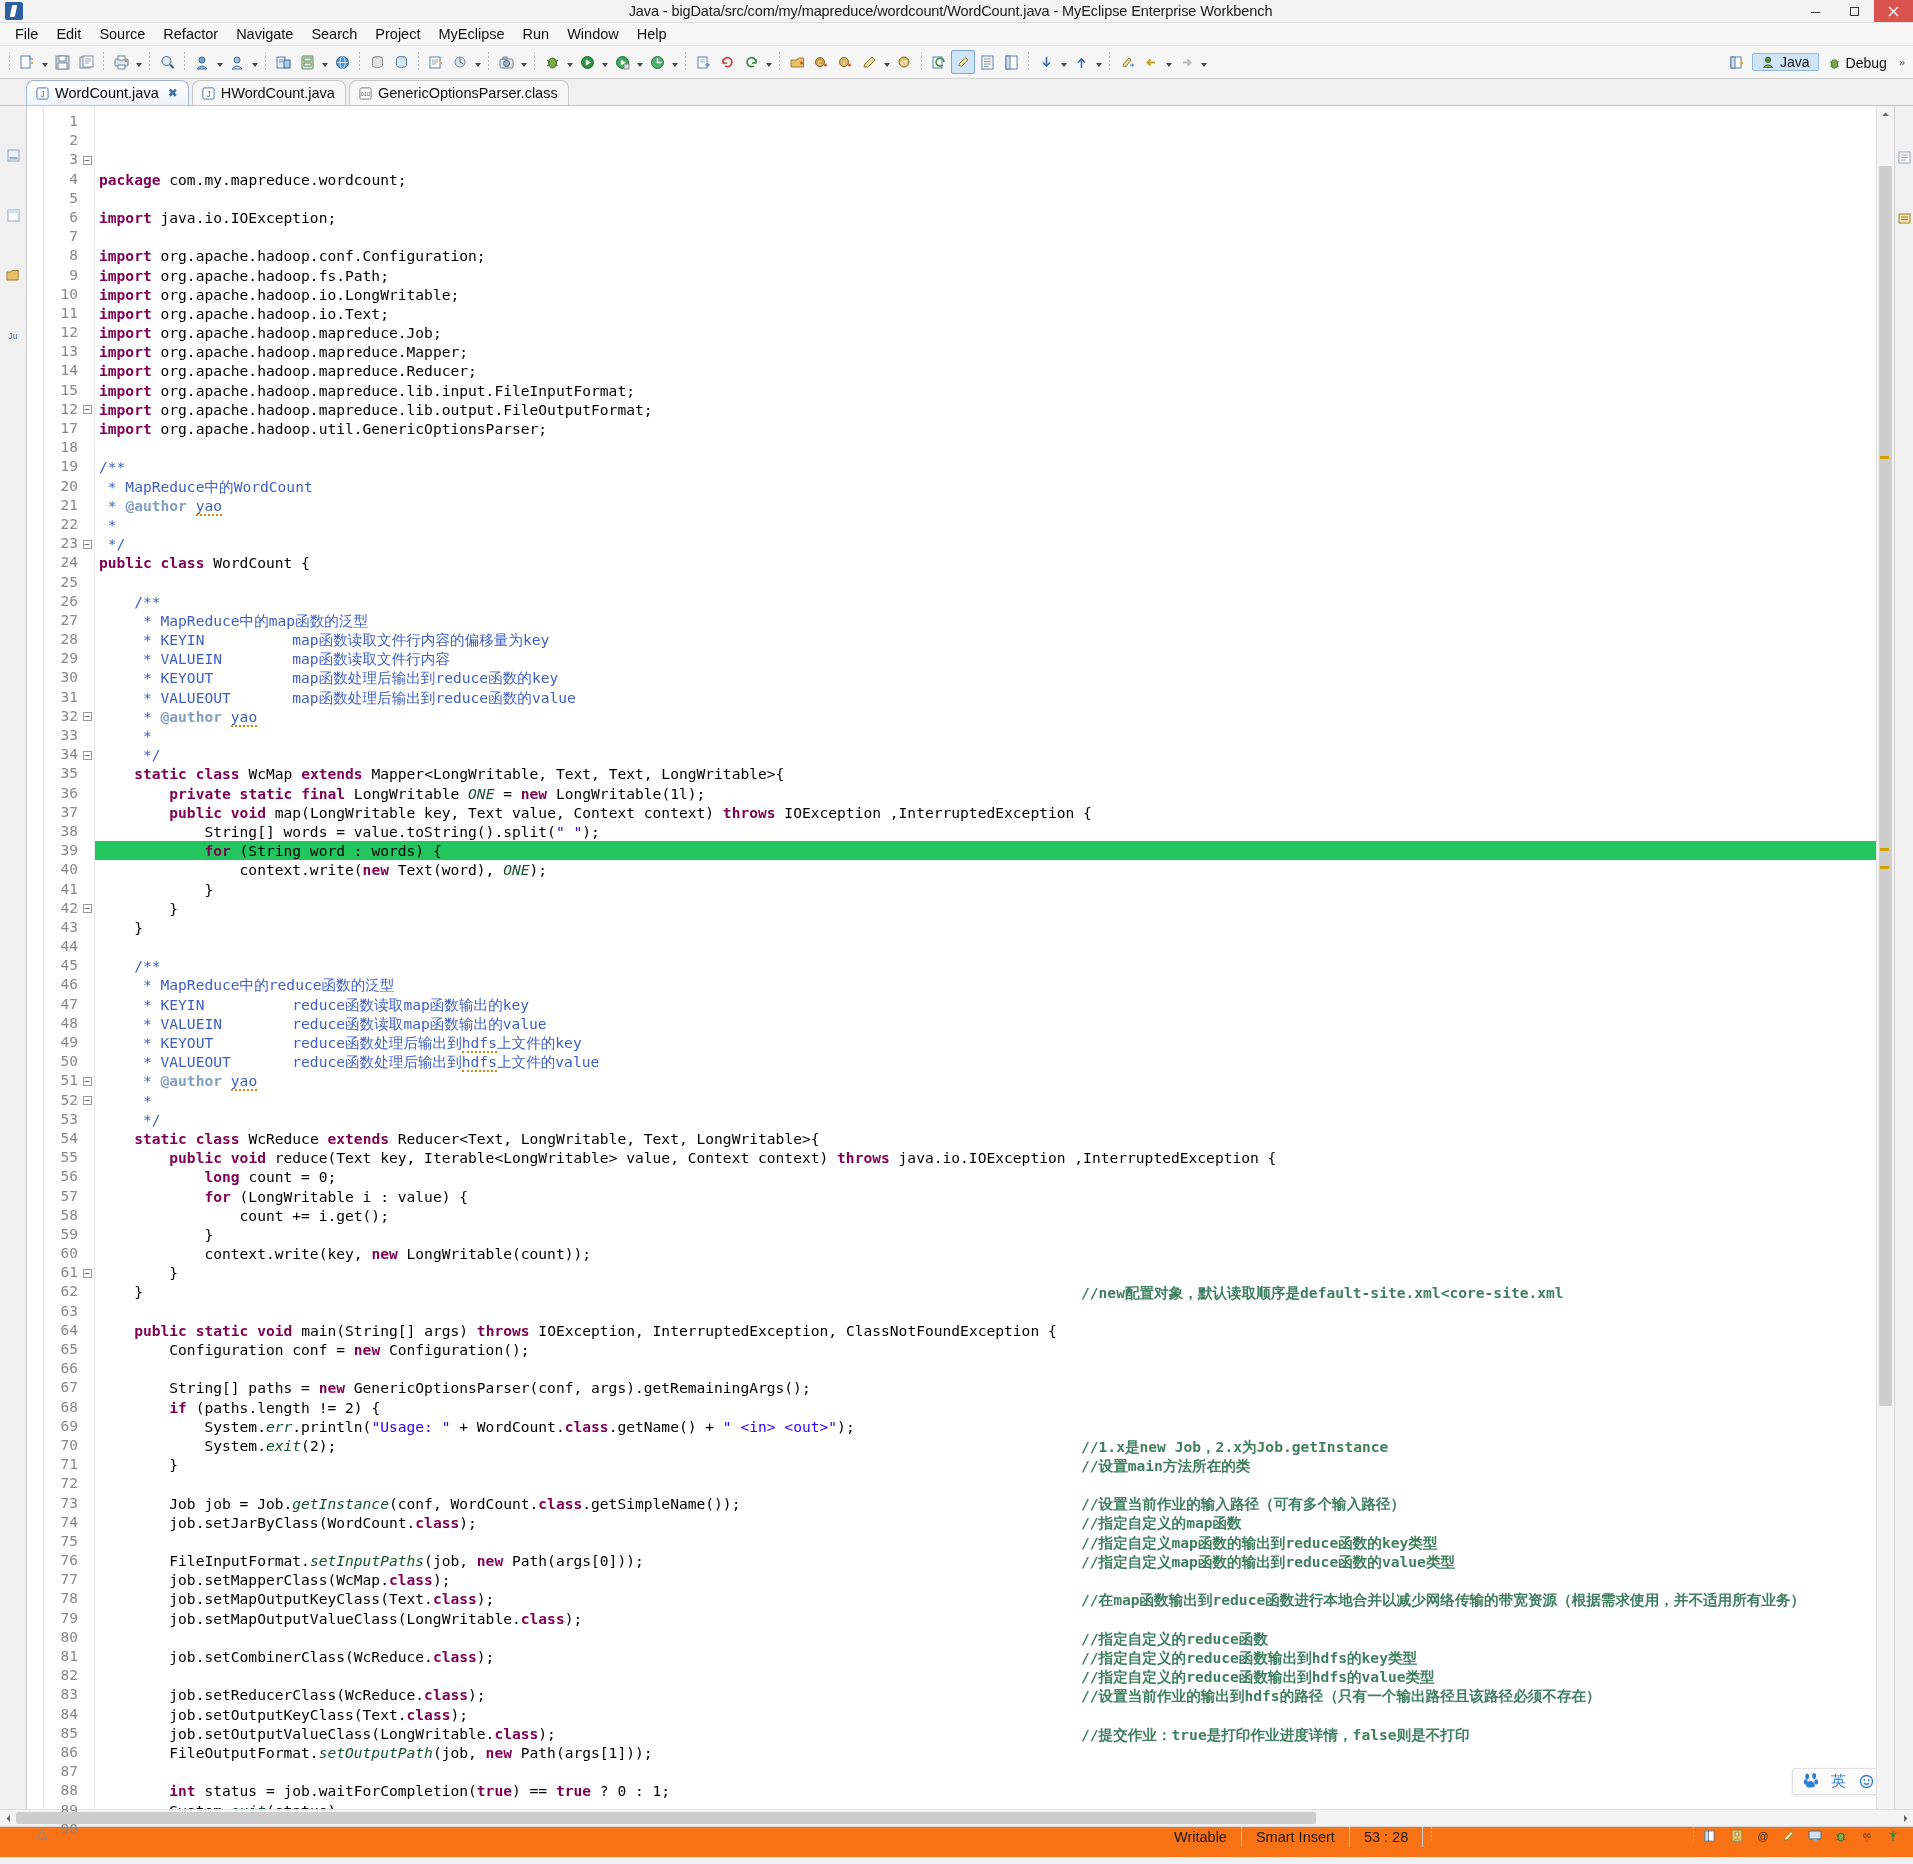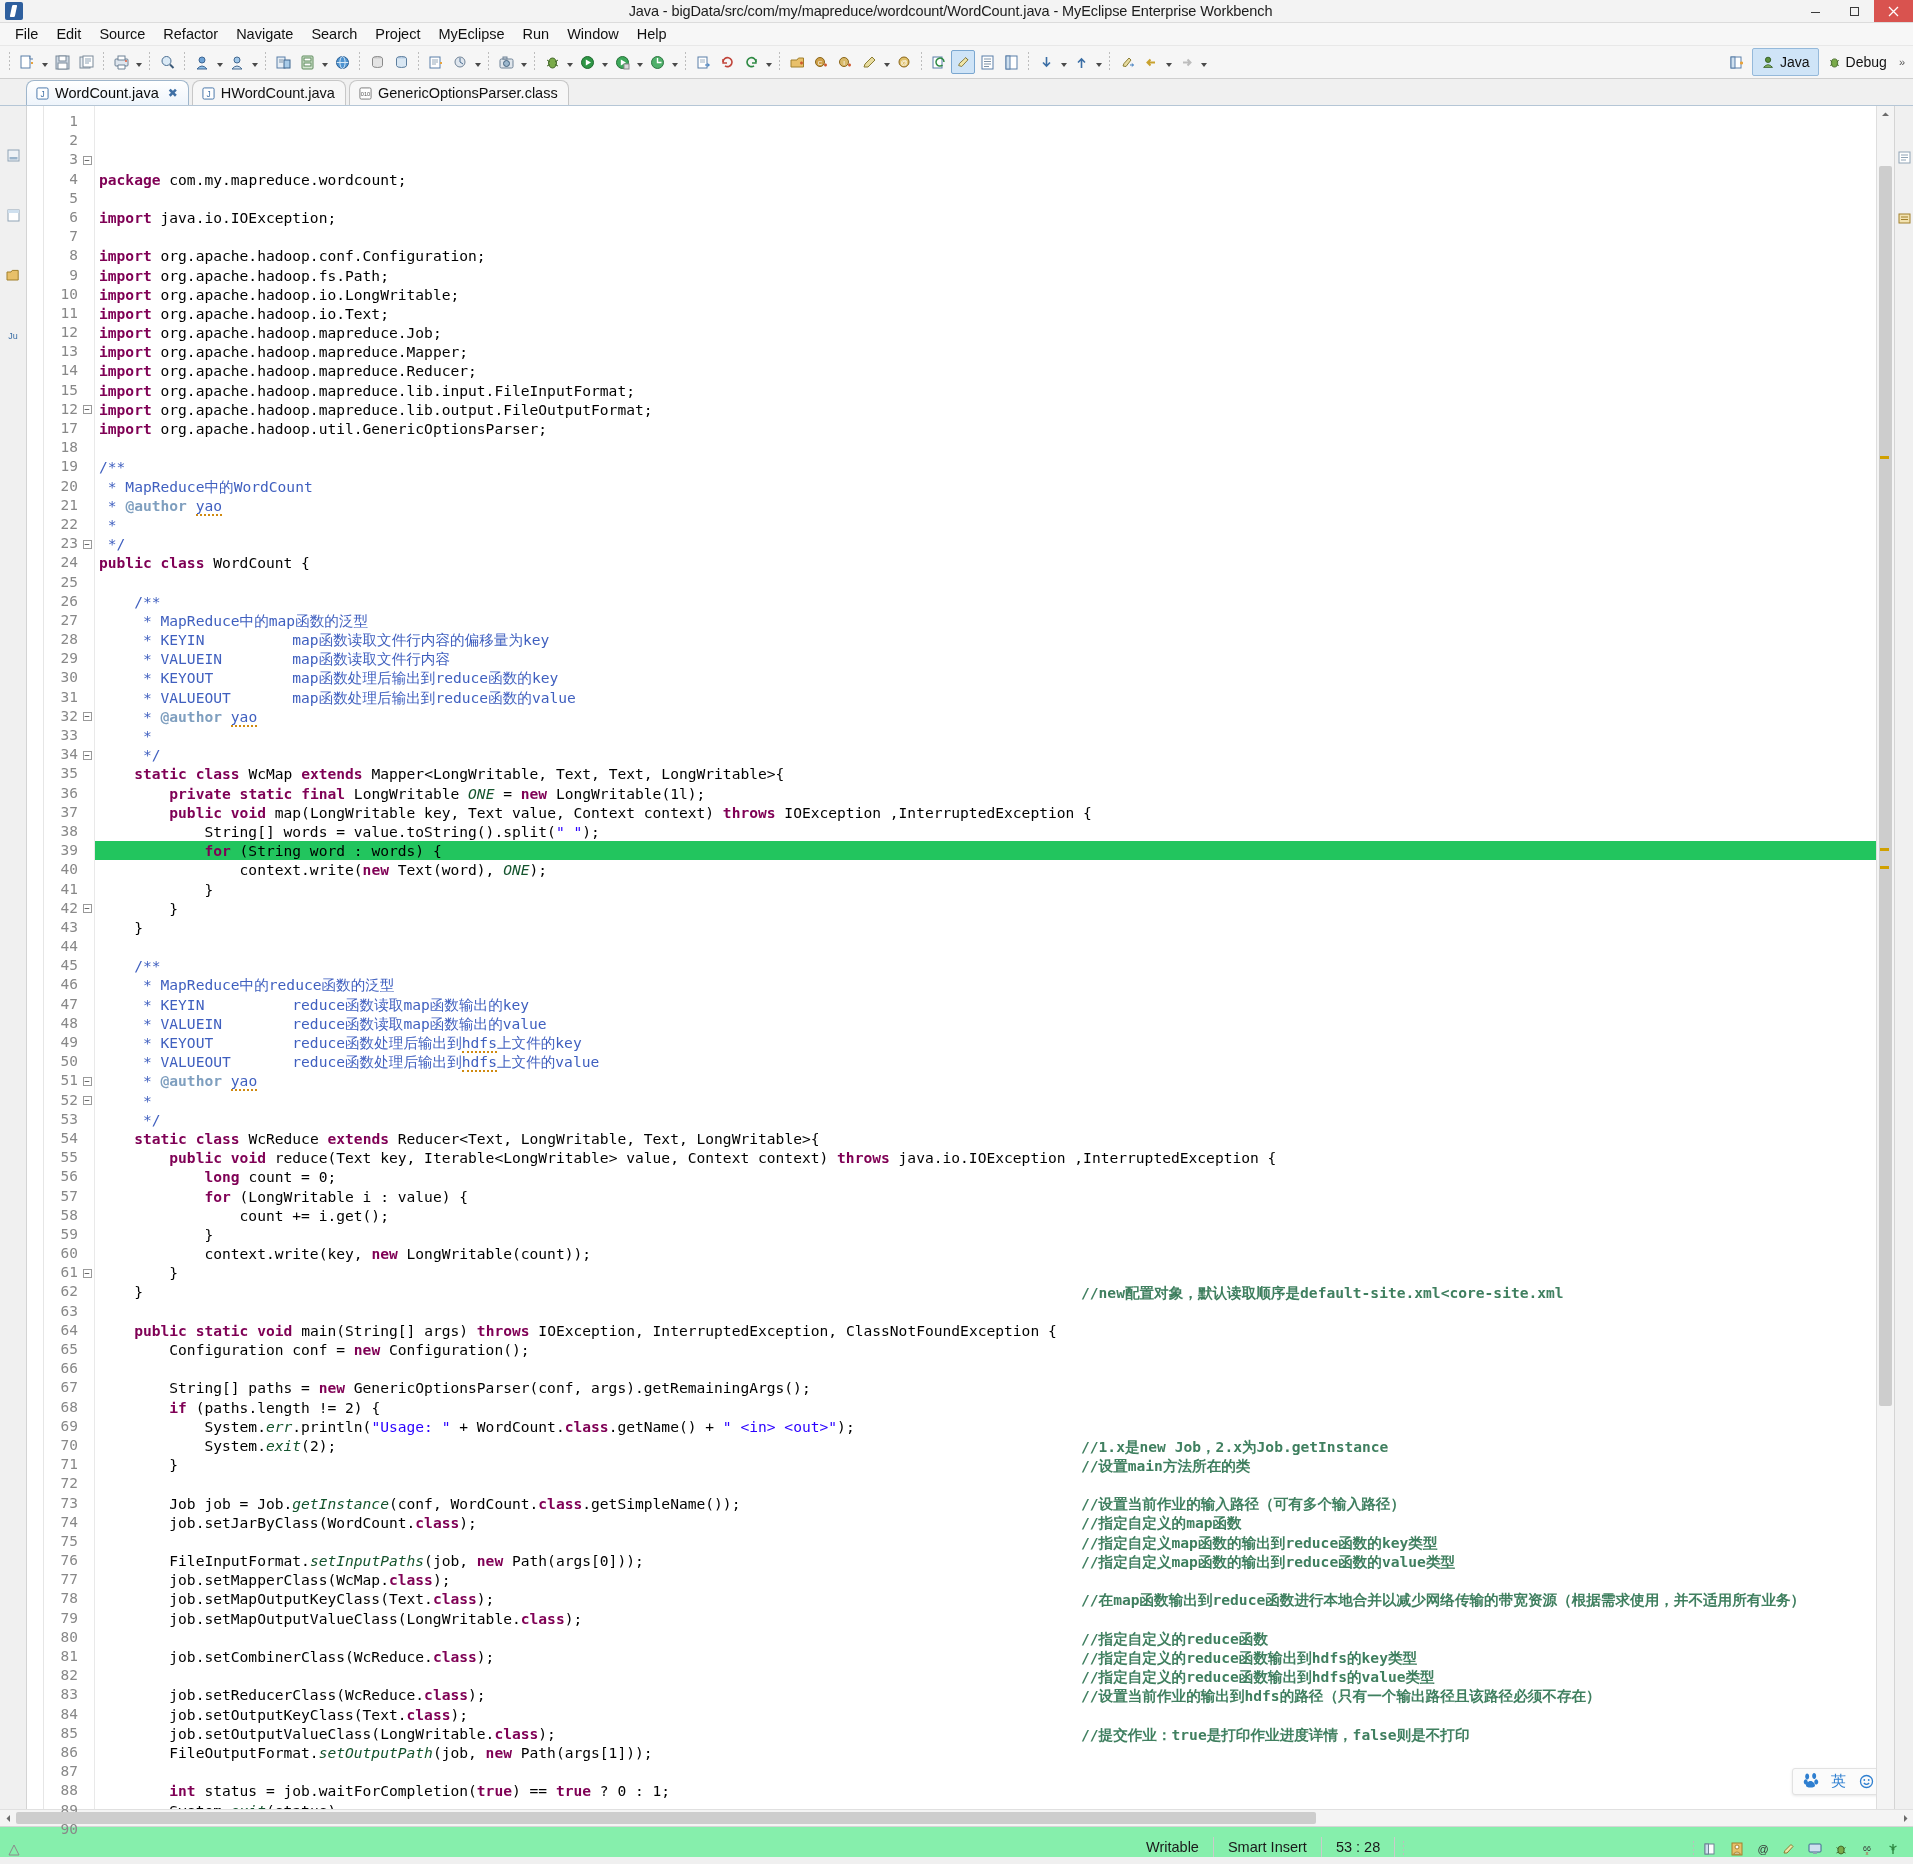--- a/index.html
+++ b/index.html
@@ -70,21 +70,21 @@
   .tbtn.pressed{background:#cfe4f7;border:1px solid #7ba7d0;border-radius:2px;box-sizing:border-box;}
   
   .persp{
     position:absolute;right:0;top:0;height:32px;display:flex;align-items:center;
     padding-right:8px;
   }
   .persp-open{
     width:24px;height:24px;display:flex;align-items:center;justify-content:center;margin-right:3px;
   }
   .persp-tab{
-    display:flex;align-items:center;gap:4px;height:28px;padding:0 8px;
+    display:flex;align-items:flex-end;gap:4px;height:18px;padding:0 8px;
     font-size:14px;color:#111;border-radius:2px;
   }
   .persp-tab.active{background:#cfe4f7;border:1px solid #95b9da;box-sizing:border-box;}
   .persp-close{font-size:11px;color:#555;margin-left:4px;}
   
   .tabstrip{
     height:26px;background:#f0f0f0;display:flex;align-items:flex-end;
     padding-left:26px;position:relative;
   }
   .etab{
@@ -167,22 +167,22 @@
   .hs-thumb{position:absolute;left:0;top:2px;height:12px;width:1300px;background:#cdcdcd;border-radius:2px;}
   
   .ime{
     position:absolute;right:28px;bottom:14px;display:flex;align-items:center;gap:12px;
     background:#fbfbfb;border:1px solid #e2e2e2;border-radius:3px;padding:3px 9px;
     box-shadow:0 1px 3px rgba(0,0,0,.10);
   }
   .ime span{font-size:15px;color:#2f7fd0;}
   
   .statusbar{
-    height:30px;background:#86efac;border-top:1px solid #d6d6d6;
-    display:flex;align-items:flex-end;font-size:14.5px;color:#1a1a1a;
+    height:30px;background:#f97316;border-top:1px solid #d6d6d6;
+    display:flex;align-items:flex-start;font-size:14.5px;color:#1a1a1a;padding-left:28px;
   }
   .sb-cell{
     padding:0 14px;height:20px;display:flex;align-items:center;
     border-right:1px solid #cbcbcb;white-space:nowrap;
   }
   .sb-left{width:28px;display:flex;align-items:center;justify-content:center;}
   .sb-spacer{flex:1 1 auto;}
   .sb-icons{display:flex;align-items:center;gap:9px;padding-right:12px;}
   .sb-icons .ic{width:17px;height:17px;display:flex;align-items:center;justify-content:center;}
   .sb-dotsep{

